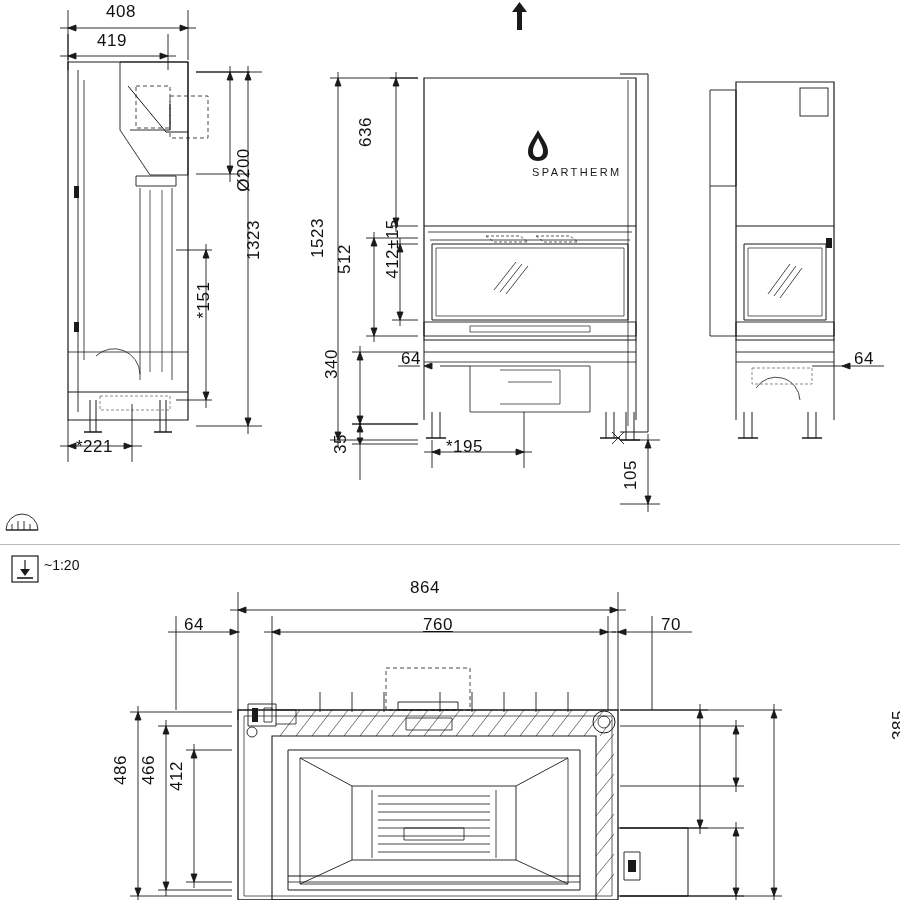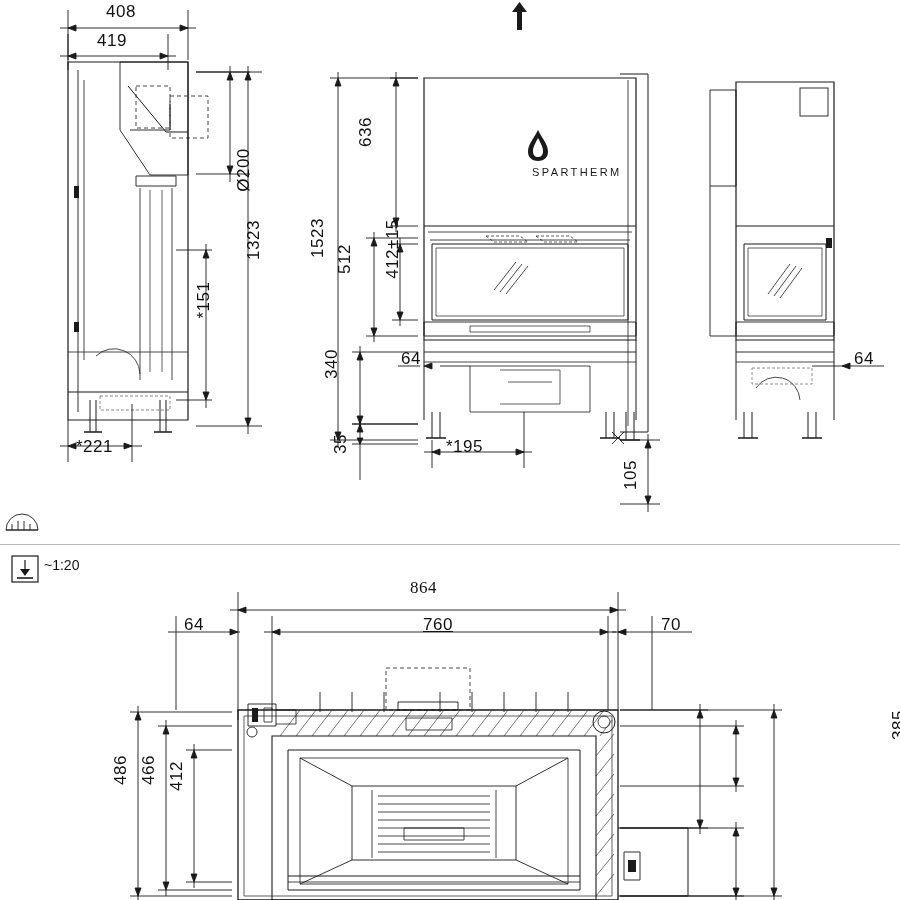--- a/index.html
+++ b/index.html
@@ -424,21 +424,21 @@
 
         <line x1="620" y1="150" x2="782" y2="150"></line>
         <line x1="620" y1="336" x2="782" y2="336"></line>
         <line x1="774" y1="144" x2="774" y2="340"></line>
         <polygon points="774,150 771,158 777,158" fill="#1a1a1a"></polygon>
         <polygon points="774,336 771,328 777,328" fill="#1a1a1a"></polygon>
       </g>
     </g>
   </svg>
 
-  <div class="dim" style="left:410px; top:578px;font-family:Liberation Serif, serif;">864</div>
+  <div class="dim" style="left:410px; top:578px;">864</div>
   <div class="dim" style="left:423px; top:615px;text-decoration:underline;">760</div>
   <div class="dim" style="left:184px; top:615px;">64</div>
   <div class="dim" style="left:661px; top:615px;">70</div>
 
   <div class="dim rot90" style="left:76px; top:760px; width:90px; text-align:center;">486</div>
   <div class="dim rot90" style="left:104px; top:760px; width:90px; text-align:center;">466</div>
   <div class="dim rot90" style="left:132px; top:766px; width:90px; text-align:center;">412</div>
 
   <div class="dim rot90" style="left:854px; top:715px; width:90px; text-align:center;">385</div>
 

